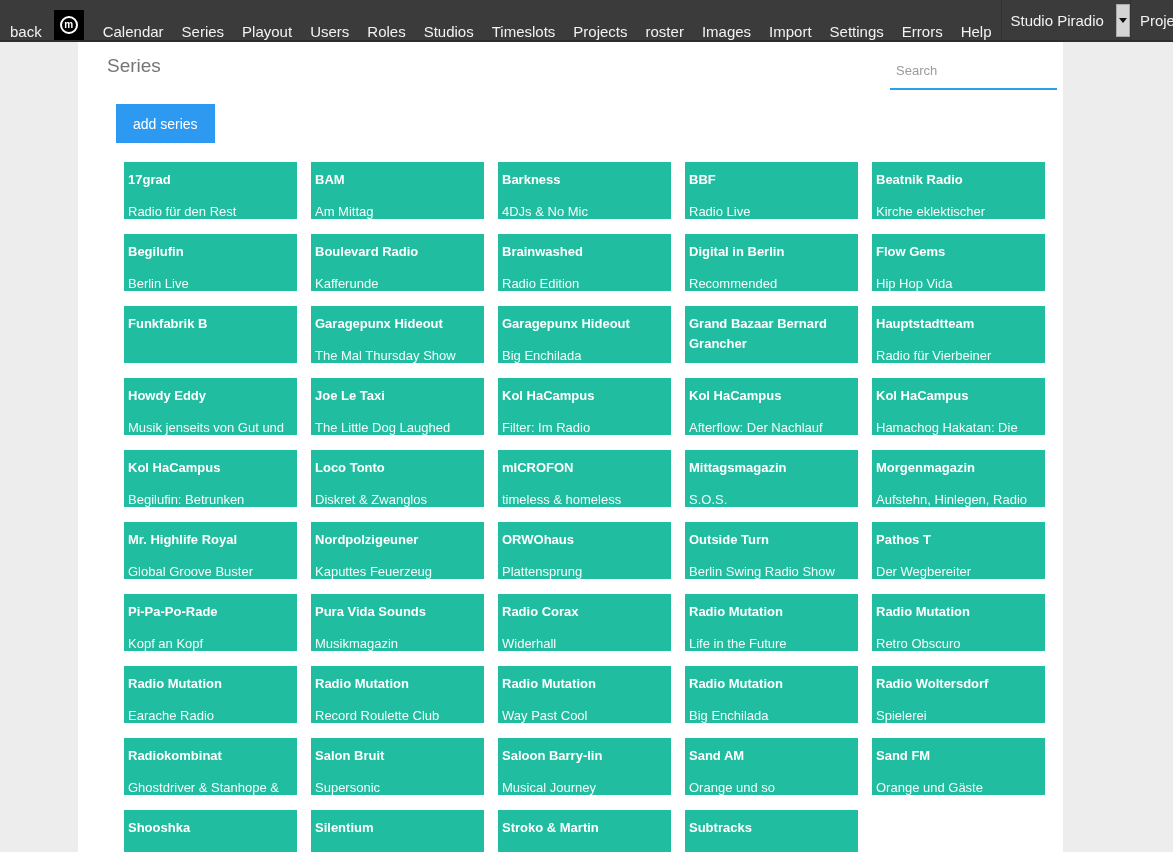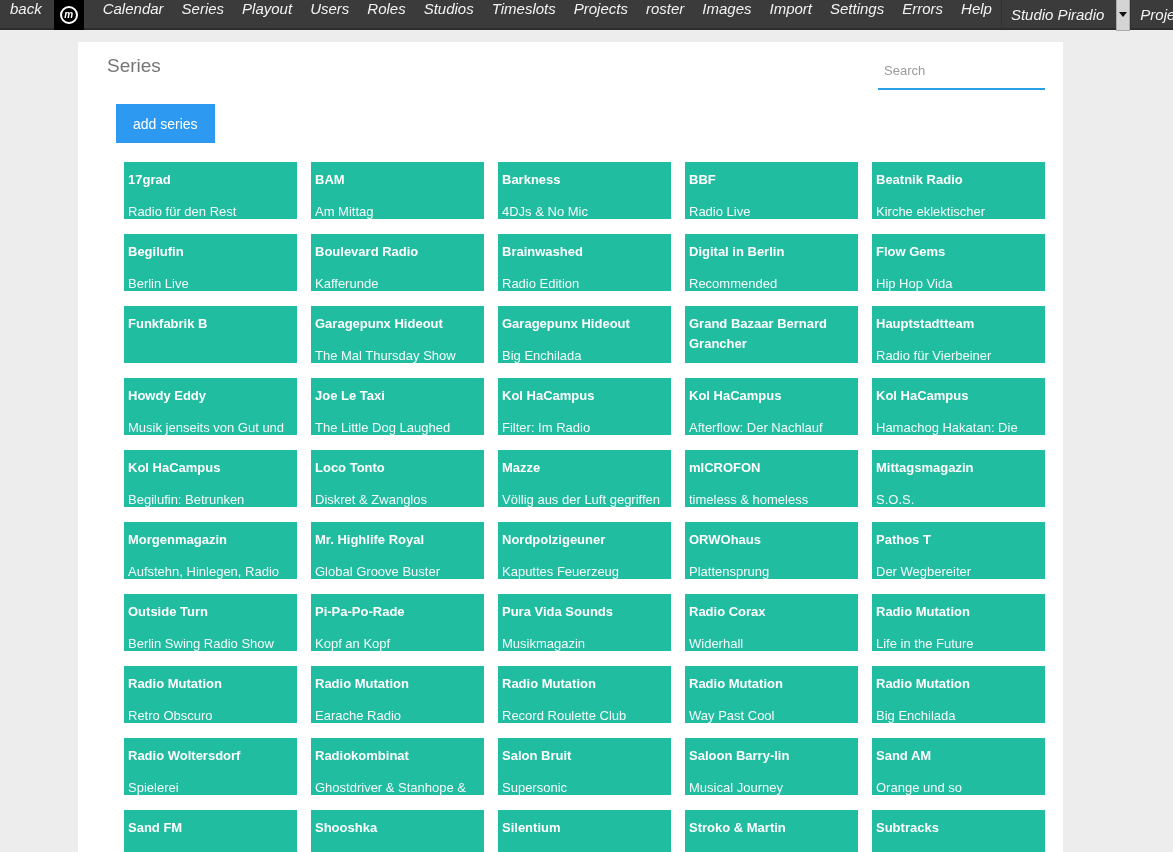--- a/index.html
+++ b/index.html
@@ -13,25 +13,25 @@
   }
   *{box-sizing:border-box;margin:0;padding:0;}
   html,body{width:1173px;height:852px;overflow:hidden;}
   body{
     font-family:"Liberation Sans", sans-serif;
     background:var(--page-bg);
     position:relative;
   }
   
   .navbar{
-    position:absolute;top:0;left:0;width:1173px;height:30px;
+    position:absolute;top:0;left:0;width:1173px;height:42px;
     background:var(--nav-bg);
     border-bottom:2px solid var(--nav-border);
-    display:flex;align-items:flex-start;
-    color:#f2f2f2;font-size:15px;font-style:italic;
+    display:flex;align-items:flex-end;
+    color:#f2f2f2;font-size:15px;
   }
   .navbar a{color:#f2f2f2;text-decoration:none;cursor:pointer;}
   .back-link{padding:0 12px 0 10px;}
   .logo-box{
     width:30px;height:30px;background:#000;
     display:flex;align-items:center;justify-content:center;
     margin-right:10px;cursor:pointer;flex:none;
   }
   .logo-circle{
     width:18px;height:18px;border:2px solid #fff;border-radius:50%;
@@ -61,21 +61,21 @@
   
   .content{
     position:absolute;top:42px;left:78px;width:985px;height:810px;
     background:#ffffff;
   }
   .page-title{
     position:absolute;left:29px;top:13px;
     font-size:19px;color:#757575;font-weight:400;
   }
   .search-input{
-    position:absolute;right:18px;top:18px;width:167px;height:30px;
+    position:absolute;right:6px;top:18px;width:167px;height:30px;
     border:none;border-bottom:2px solid var(--underline-blue);
     outline:none;font-size:13px;color:#444;padding:0 2px 8px 6px;
     font-family:"Liberation Sans", sans-serif;background:transparent;
   }
   .search-input::placeholder{color:#9b9b9b;}
   .add-btn{
     position:absolute;left:38px;top:62px;height:39px;
     background:var(--accent-blue);color:#fff;border:none;
     font-size:14px;padding:0 17px;cursor:pointer;
     font-family:"Liberation Sans", sans-serif;
@@ -264,24 +264,20 @@
       <div class="card">
         <div class="title">Kol HaCampus</div>
         <div class="subtitle">Begilufin: Betrunken</div>
       </div>
 
       <div class="card">
         <div class="title">Loco Tonto</div>
         <div class="subtitle">Diskret &amp; Zwanglos</div>
       </div>
 
-      <div class="card">
-        <div class="title">Mazze</div>
-        <div class="subtitle">Völlig aus der Luft gegriffen</div>
-      </div>
 
       <div class="card">
         <div class="title">mICROFON</div>
         <div class="subtitle">timeless &amp; homeless</div>
       </div>
 
       <div class="card">
         <div class="title">Mittagsmagazin</div>
         <div class="subtitle">S.O.S.</div>
       </div>
@@ -300,30 +296,30 @@
         <div class="title">Nordpolzigeuner</div>
         <div class="subtitle">Kaputtes Feuerzeug</div>
       </div>
 
       <div class="card">
         <div class="title">ORWOhaus</div>
         <div class="subtitle">Plattensprung</div>
       </div>
 
       <div class="card">
+        <div class="title">Outside Turn</div>
+        <div class="subtitle">Berlin Swing Radio Show</div>
+      </div>
+
+      <div class="card">
         <div class="title">Pathos T</div>
         <div class="subtitle">Der Wegbereiter</div>
       </div>
 
       <div class="card">
-        <div class="title">Outside Turn</div>
-        <div class="subtitle">Berlin Swing Radio Show</div>
-      </div>
-
-      <div class="card">
         <div class="title">Pi-Pa-Po-Rade</div>
         <div class="subtitle">Kopf an Kopf</div>
       </div>
 
       <div class="card">
         <div class="title">Pura Vida Sounds</div>
         <div class="subtitle">Musikmagazin</div>
       </div>
 
       <div class="card">

